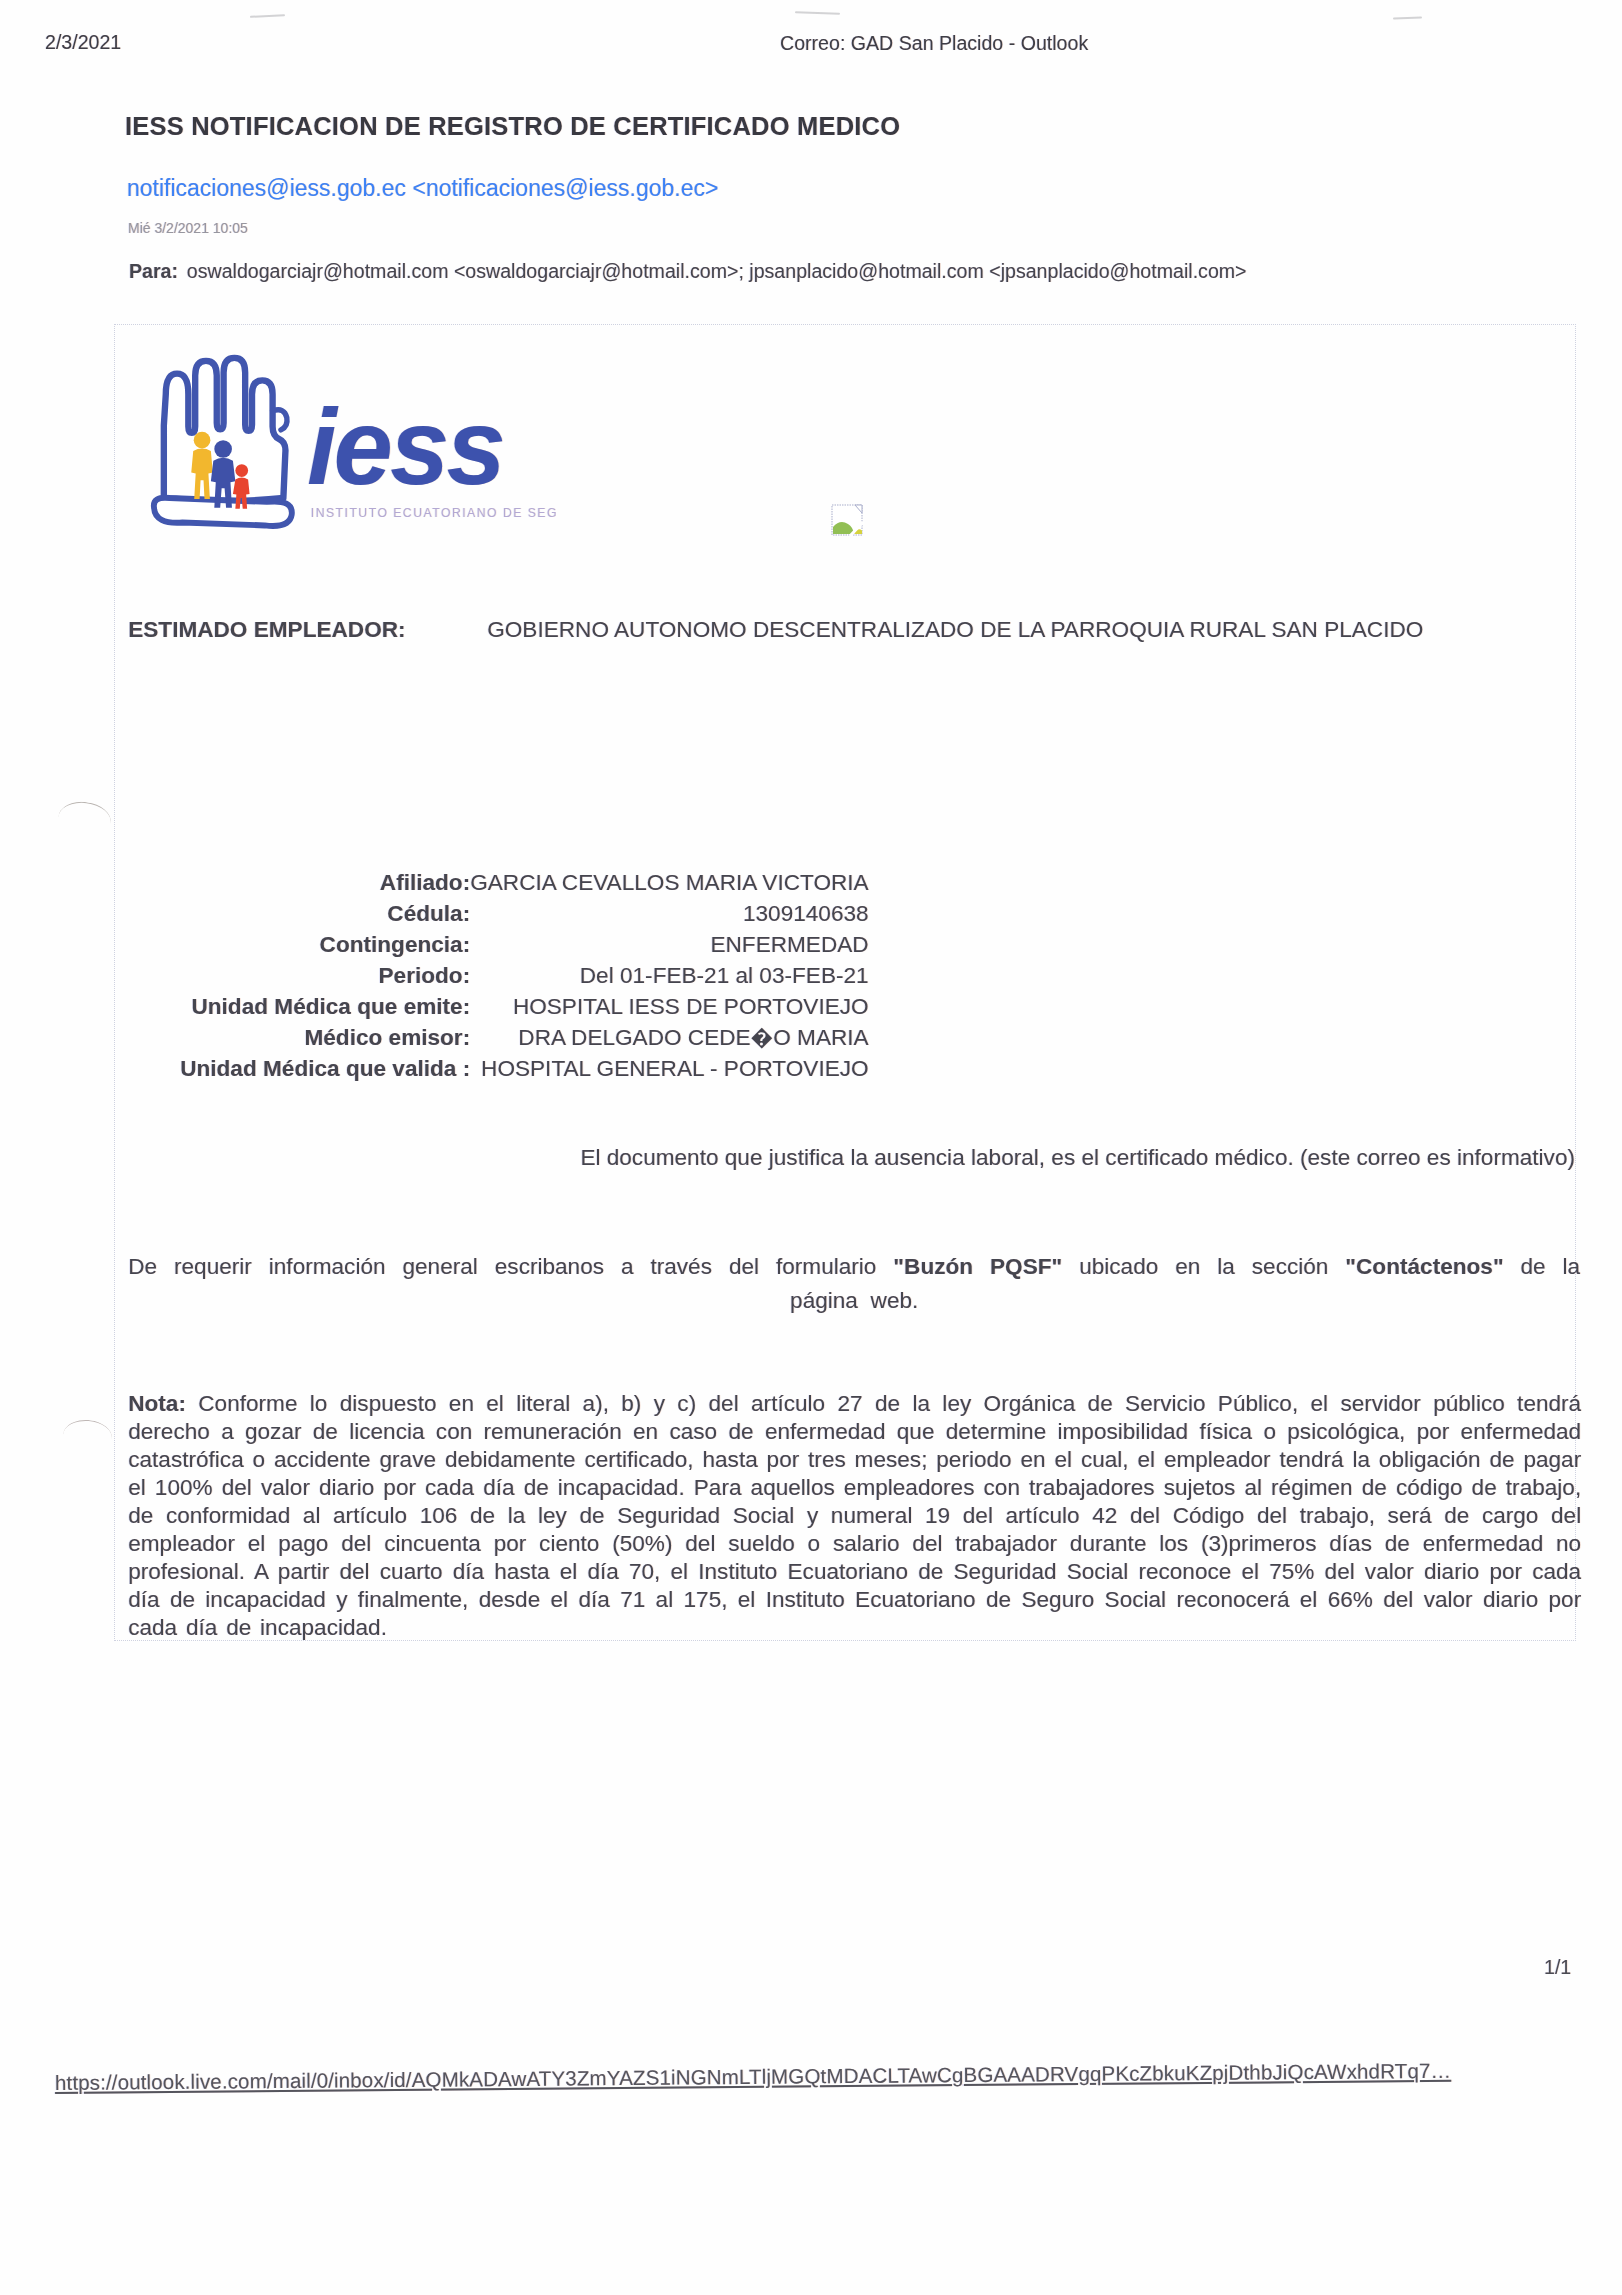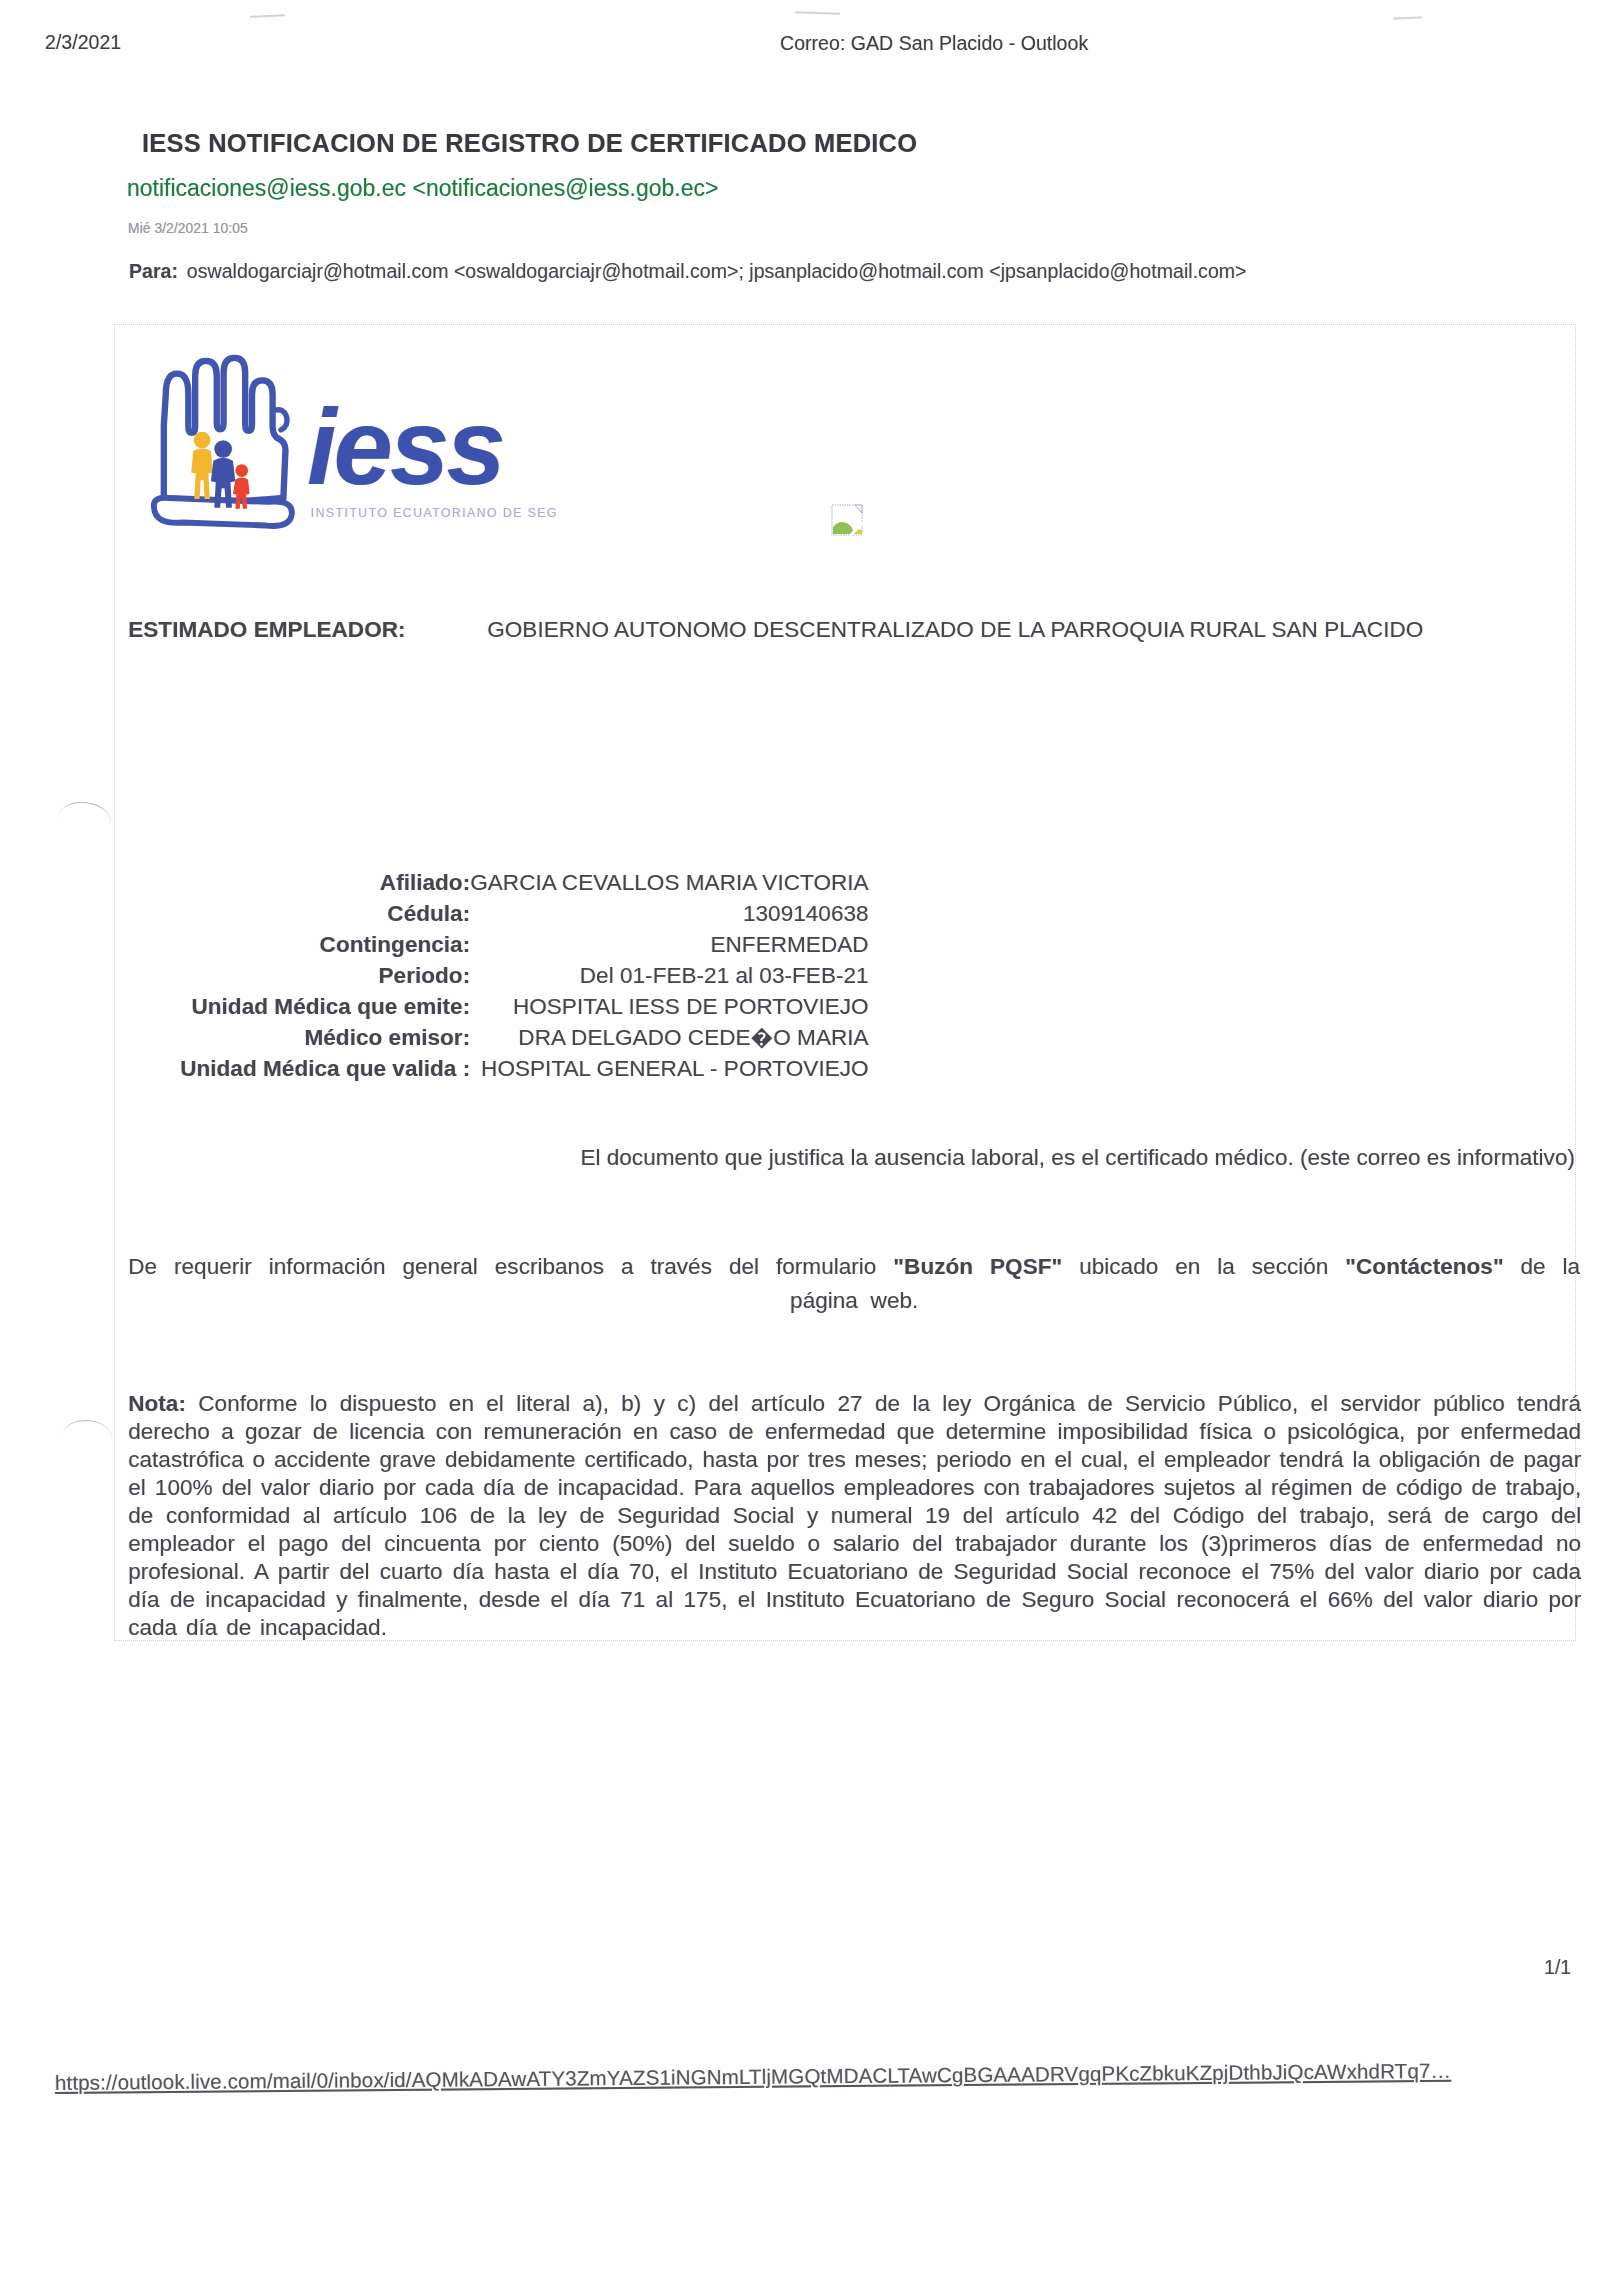--- a/index.html
+++ b/index.html
@@ -13,22 +13,22 @@
   }
   .scan *{
     text-shadow:0.7px 0 0 rgba(201,106,58,.20), -0.7px 0 0 rgba(86,96,196,.20);
   }
   .abs{position:absolute;}
   .b{font-weight:700;}
 
   .hdr-date{left:45px;top:31px;font-size:19.6px;color:#3e3e46;}
   .hdr-title{left:732px;top:32px;font-size:19.6px;color:#3e3e46;margin-left:48px;}
 
-  .subject{left:125px;top:112px;font-size:25.5px;font-weight:700;color:#393941;margin:17px;letter-spacing:0.2px;}
-  .from{left:127px;top:175px;font-size:23px;color:#15803d;}
+  .subject{left:125px;top:112px;font-size:25.5px;font-weight:700;color:#393941;margin:0;letter-spacing:0.2px;}
+  .from{left:127px;top:175px;font-size:23px;color:#3b82f6;}
   .sent{left:128px;top:220px;font-size:14px;color:#96969f;}
   .to-line{left:129px;top:260px;font-size:19.6px;color:#45454e;width:1471px;white-space:nowrap;}
   .to-line .lbl{font-weight:700;margin-right:8.8px;}
 
   .content-box{
     left:114px;top:324px;width:1462px;height:1317px;
     border:1px dotted #cfd2e0;
     box-sizing:border-box;
   }
   .logo-wrap{left:29px;top:28.4px;width:412px;height:194px;}

